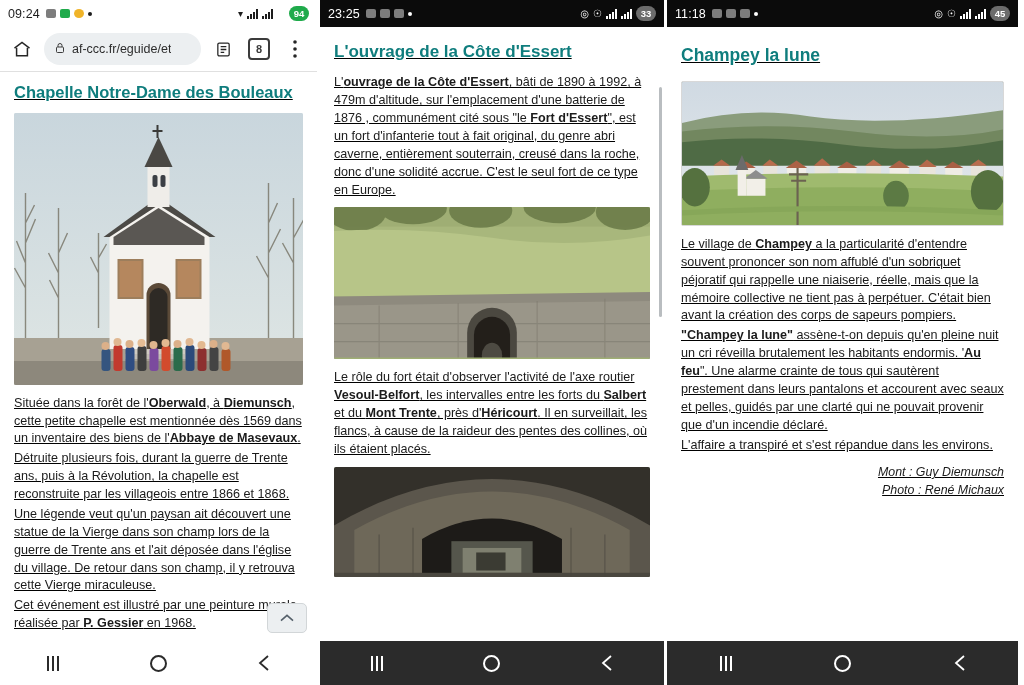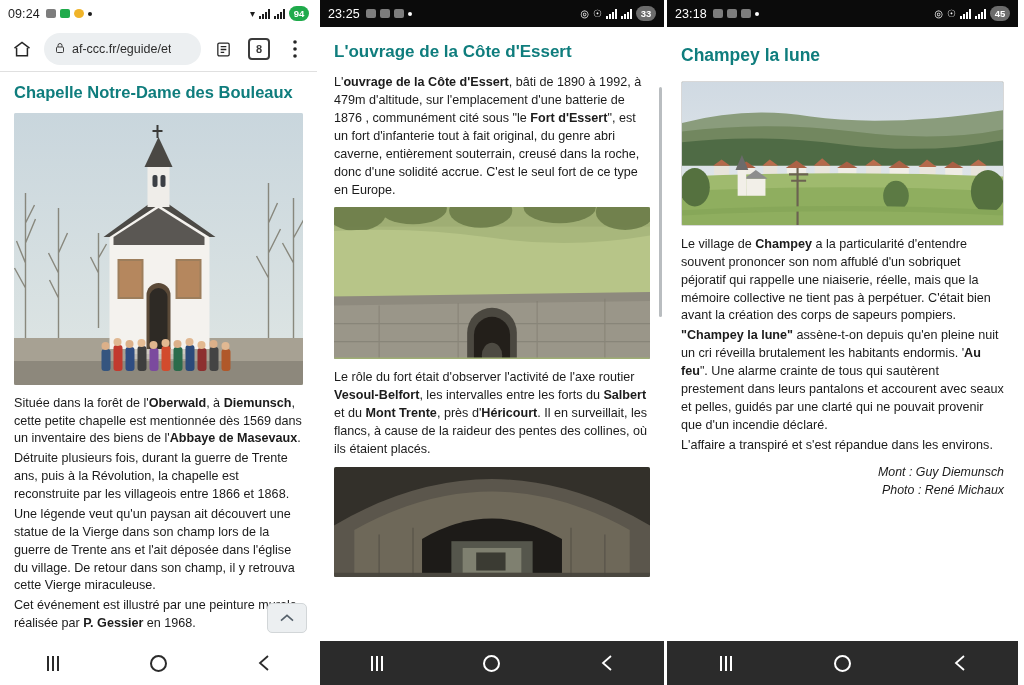--- a/index.html
+++ b/index.html
@@ -51,21 +51,21 @@
   .bars i:nth-child(1){ height: 3px; }
   .bars i:nth-child(2){ height: 5px; }
   .bars i:nth-child(3){ height: 7px; }
   .bars i:nth-child(4){ height: 10px; }
   .batt {
     min-width: 20px; height: 15px; border-radius: 8px;
     font-size: 9.5px; font-weight: bold; color: #fff;
     display: inline-flex; align-items: center; justify-content: center;
     padding: 0 4px;
   }
-  .batt.green { background: #1faa4b; }
+  .batt.green { background: #1faa4b; margin-left: 12px; }
   .batt.grey  { background: #6c6c6c; }
 
   
   .chrome {
     height: 44px;
     display: flex; align-items: center;
     gap: 8px; padding: 0 8px;
     background: #ffffff;
     flex: 0 0 auto;
   }
@@ -99,20 +99,21 @@
   
   .content {
     flex: 1 1 auto;
     position: relative;
     overflow: hidden;
     background: #ffffff;
   }
   .page {
     padding: 10px 14px 12px 14px;
     height: 100%;
+    text-decoration: underline;
   }
   .page.p1 { border-top: 1px solid #e0e0e0; }
   h1.title {
     color: #0f7d7d;
     font-size: 16.5px;
     font-weight: bold;
     line-height: 1.25;
     margin-bottom: 10px;
   }
   .phone-2 h1.title { font-size: 17px; margin-bottom: 12px; padding-top: 4px;}
@@ -468,21 +469,21 @@
       <div class="nav-btn">
         <svg width="14" height="18" viewBox="0 0 14 18" fill="none" stroke="currentColor" stroke-width="1.8">
           <path d="M11 2 L3 9 L11 16"></path>
         </svg>
       </div>
     </div>
   </div>
 
   <div class="phone phone-3">
     <div class="statusbar dark">
-      <span class="sb-clock">23:18</span>
+      <span class="sb-clock">11:18</span>
       <span class="sb-icons-left">
         <span class="sq grey"></span>
         <span class="sq grey"></span>
         <span class="sq grey"></span>
         <span class="dot"></span>
       </span>
       <span class="sb-icons-right">
         <span class="mini">◎</span>
         <span class="mini">☉</span>
         <span class="bars">

